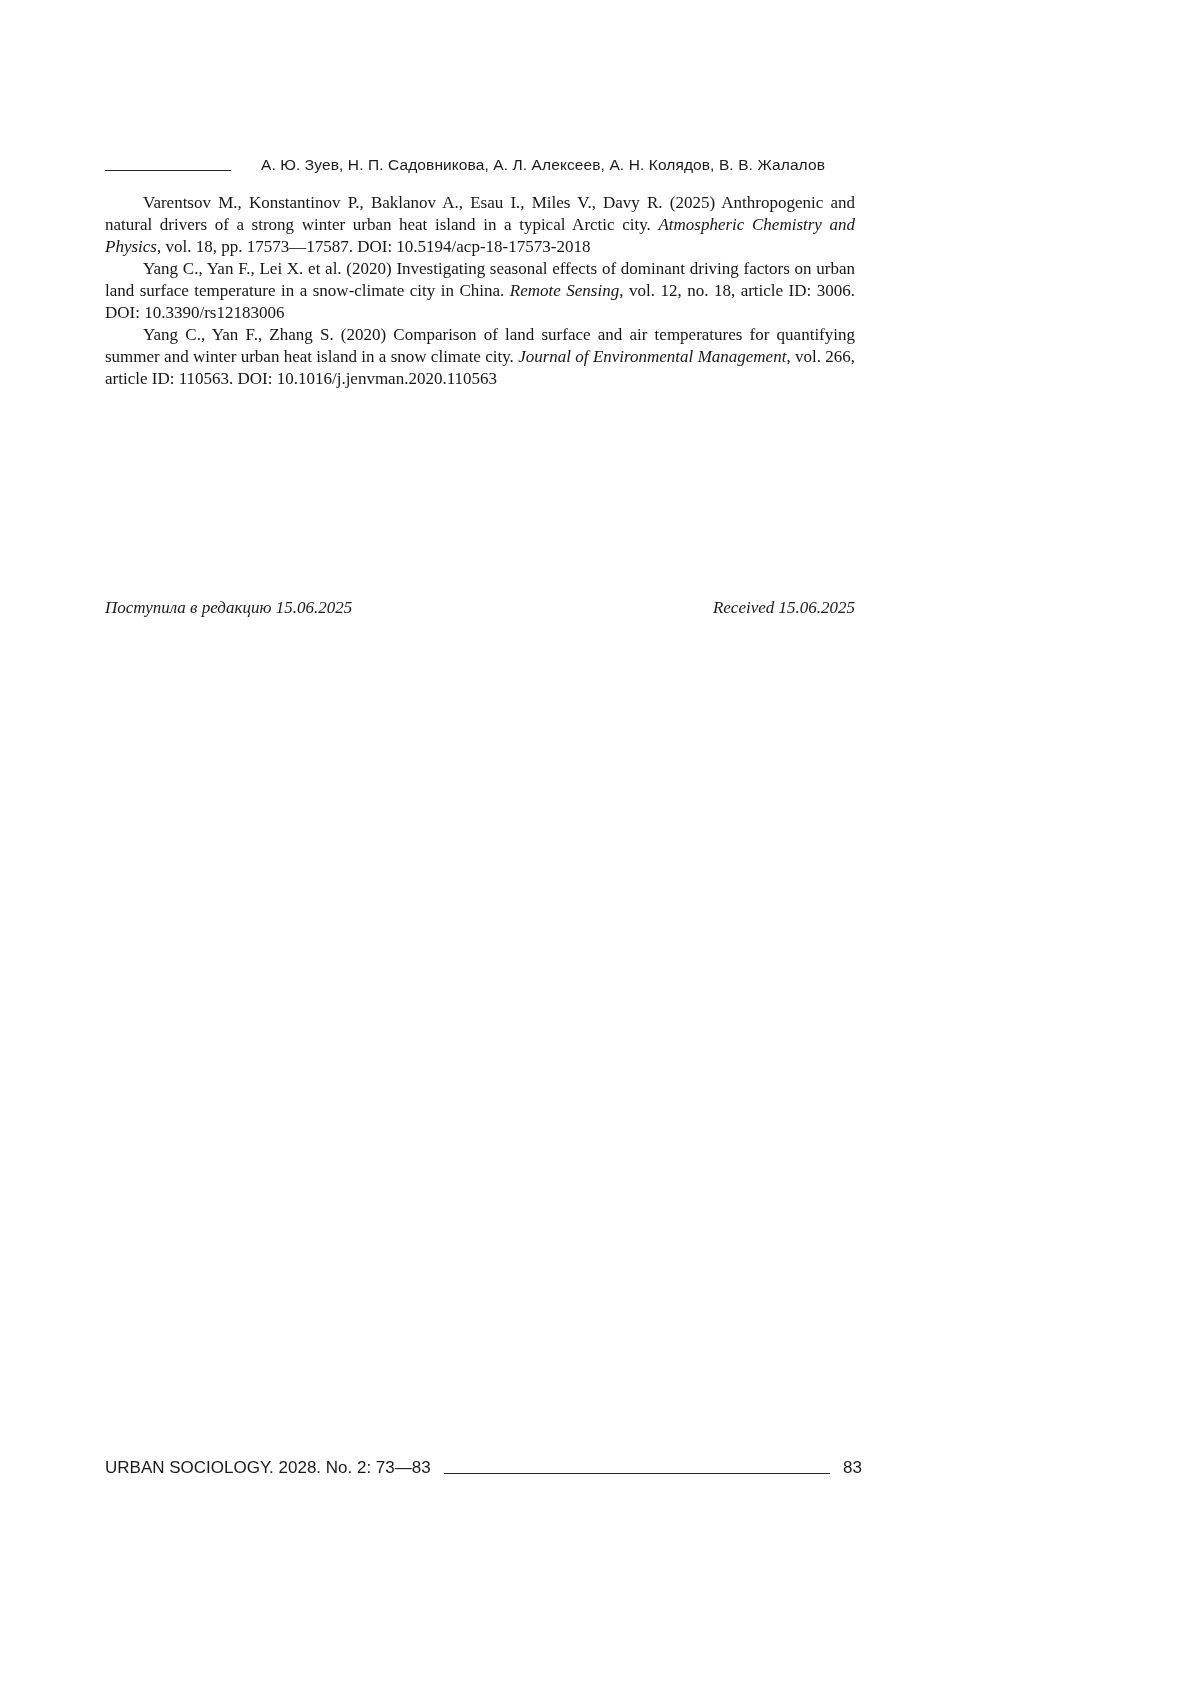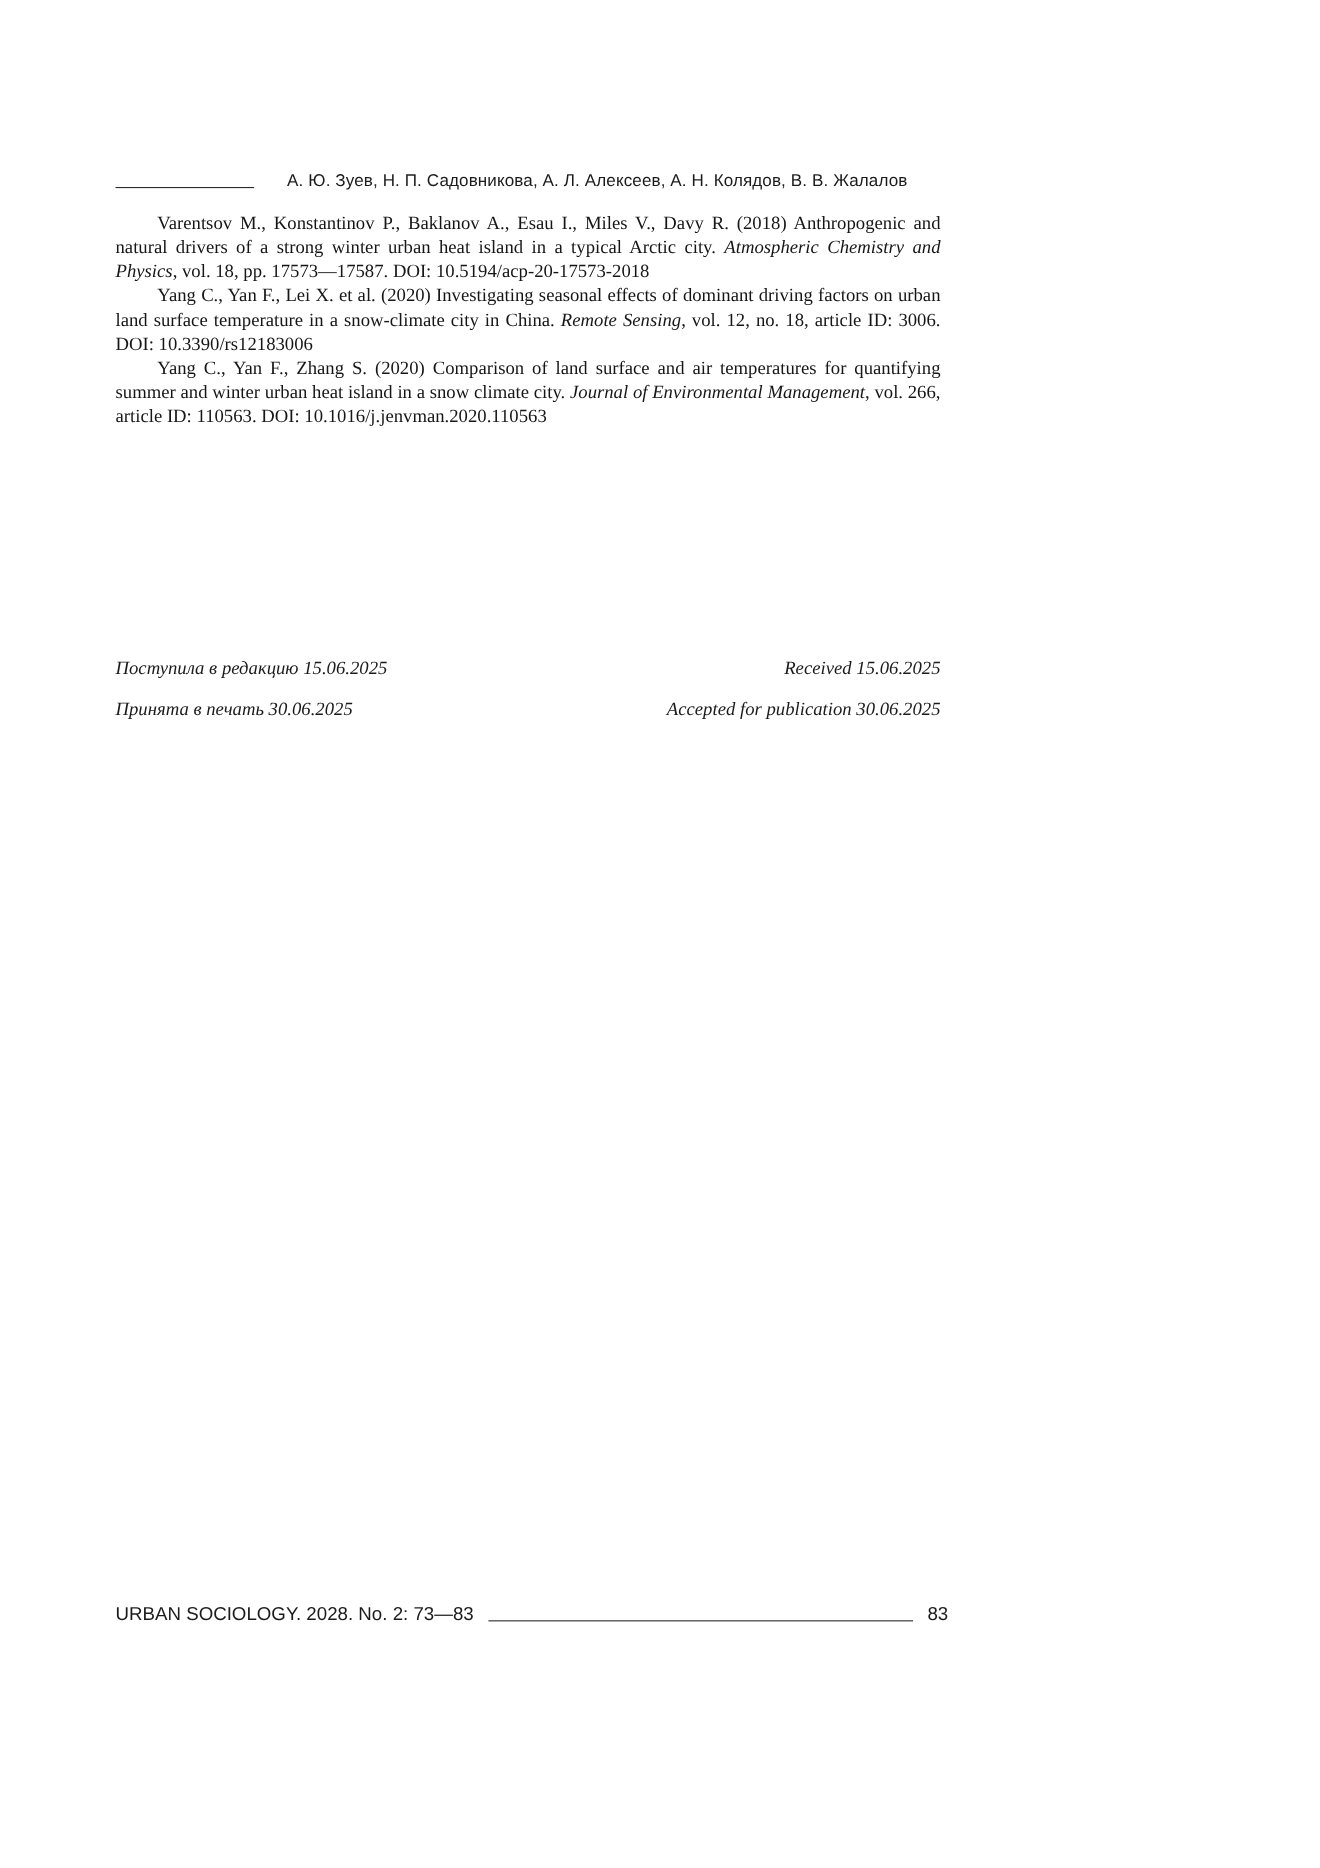--- a/index.html
+++ b/index.html
@@ -95,33 +95,29 @@
 <body>
 
 <div class="page">
 
   <div class="header">
     <span class="header-rule"></span>
     <span class="header-authors">А. Ю. Зуев, Н. П. Садовникова, А. Л. Алексеев, А. Н. Колядов, В. В. Жалалов</span>
   </div>
 
   <div class="refs" id="refs">
-      <p class="ref"><span>Varentsov M., Konstantinov P., Baklanov A., Esau I., Miles V., Davy R. (2018) Anthro­pogenic and natural drivers of a strong winter urban heat island in a typical Arctic city. </span><em>Atmos­pheric Chemistry and Physics</em><span>, vol. 18, pp. 17573—17587. DOI: 10.5194/acp-20-17573-2018</span></p>
+      <p class="ref"><span>Varentsov M., Konstantinov P., Baklanov A., Esau I., Miles V., Davy R. (2025) Anthro­pogenic and natural drivers of a strong winter urban heat island in a typical Arctic city. </span><em>Atmos­pheric Chemistry and Physics</em><span>, vol. 18, pp. 17573—17587. DOI: 10.5194/acp-18-17573-2018</span></p>
       <p class="ref"><span>Yang C., Yan F., Lei X. et al. (2020) Investigating seasonal effects of dominant driving factors on urban land surface temperature in a snow-climate city in China. </span><em>Remote Sensing</em><span>, vol. 12, no. 18, article ID: 3006. DOI: 10.3390/rs12183006</span></p>
       <p class="ref"><span>Yang C., Yan F., Zhang S. (2020) Comparison of land surface and air temperatures for quantifying summer and winter urban heat island in a snow climate city. </span><em>Journal of Environmental Management</em><span>, vol. 266, article ID: 110563. DOI: 10.1016/j.jenvman.2020.110563</span></p>
     </div>
 
   <div class="dates" id="dates">
       <div class="dates-row">
         <span>Поступила в редакцию 15.06.2025</span>
         <span>Received 15.06.2025</span>
-      </div>
-      <div class="dates-row">
-        <span>Принята в печать 30.06.2025</span>
-        <span>Accepted for publication 30.06.2025</span>
       </div>
     </div>
 
   <div class="footer">
     <span class="footer-journal">URBAN SOCIOLOGY. 2028. No. 2: 73—83</span>
     <span class="footer-rule"></span>
     <span class="footer-page">83</span>
   </div>
 
 </div>

